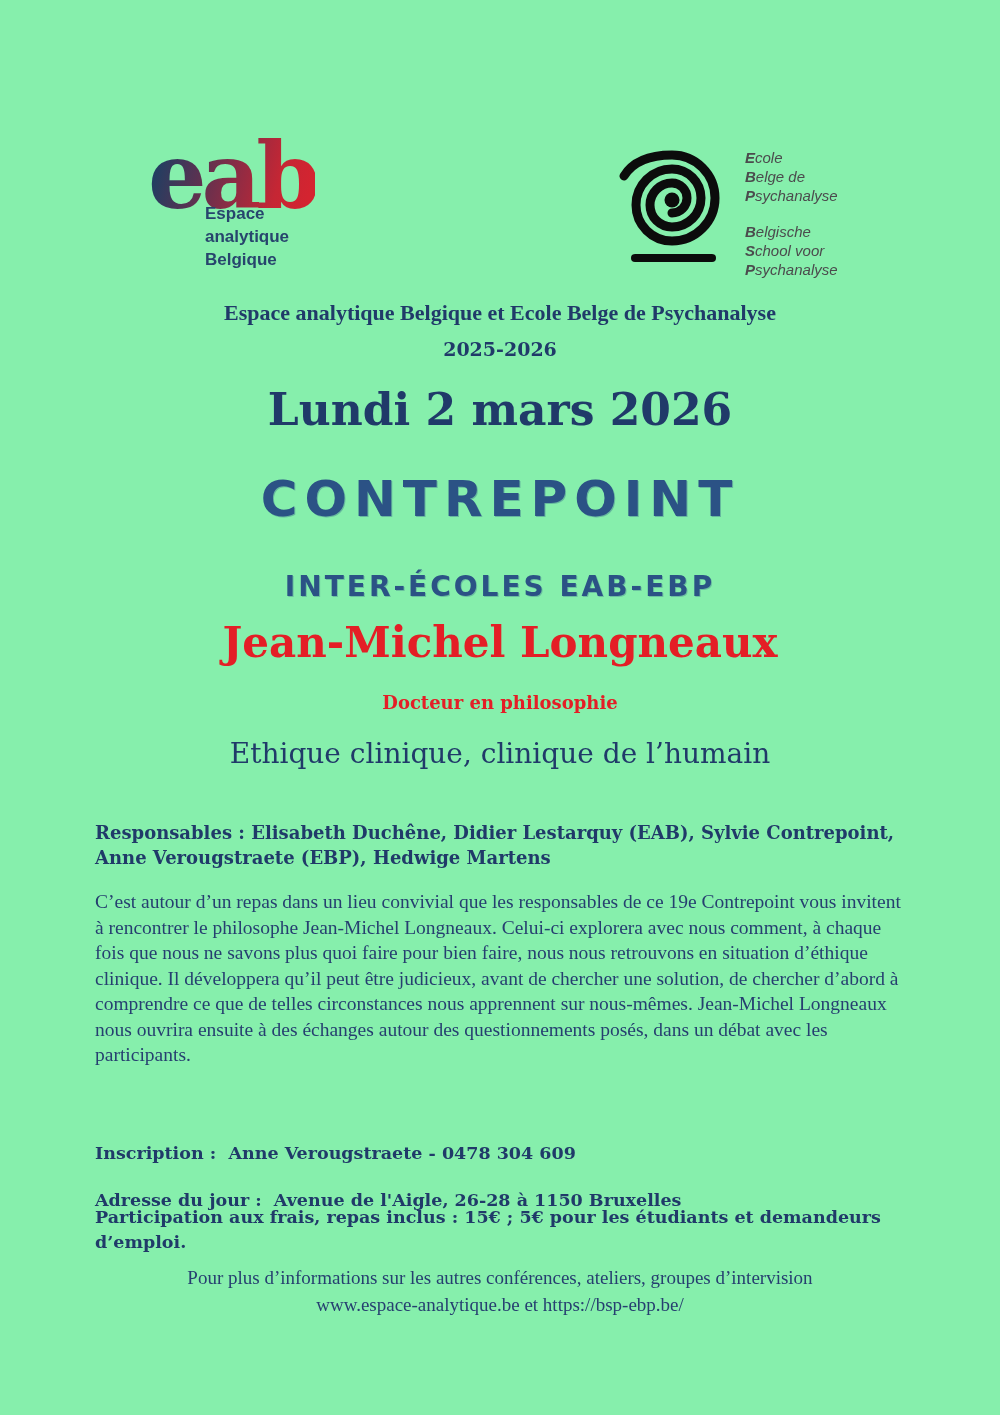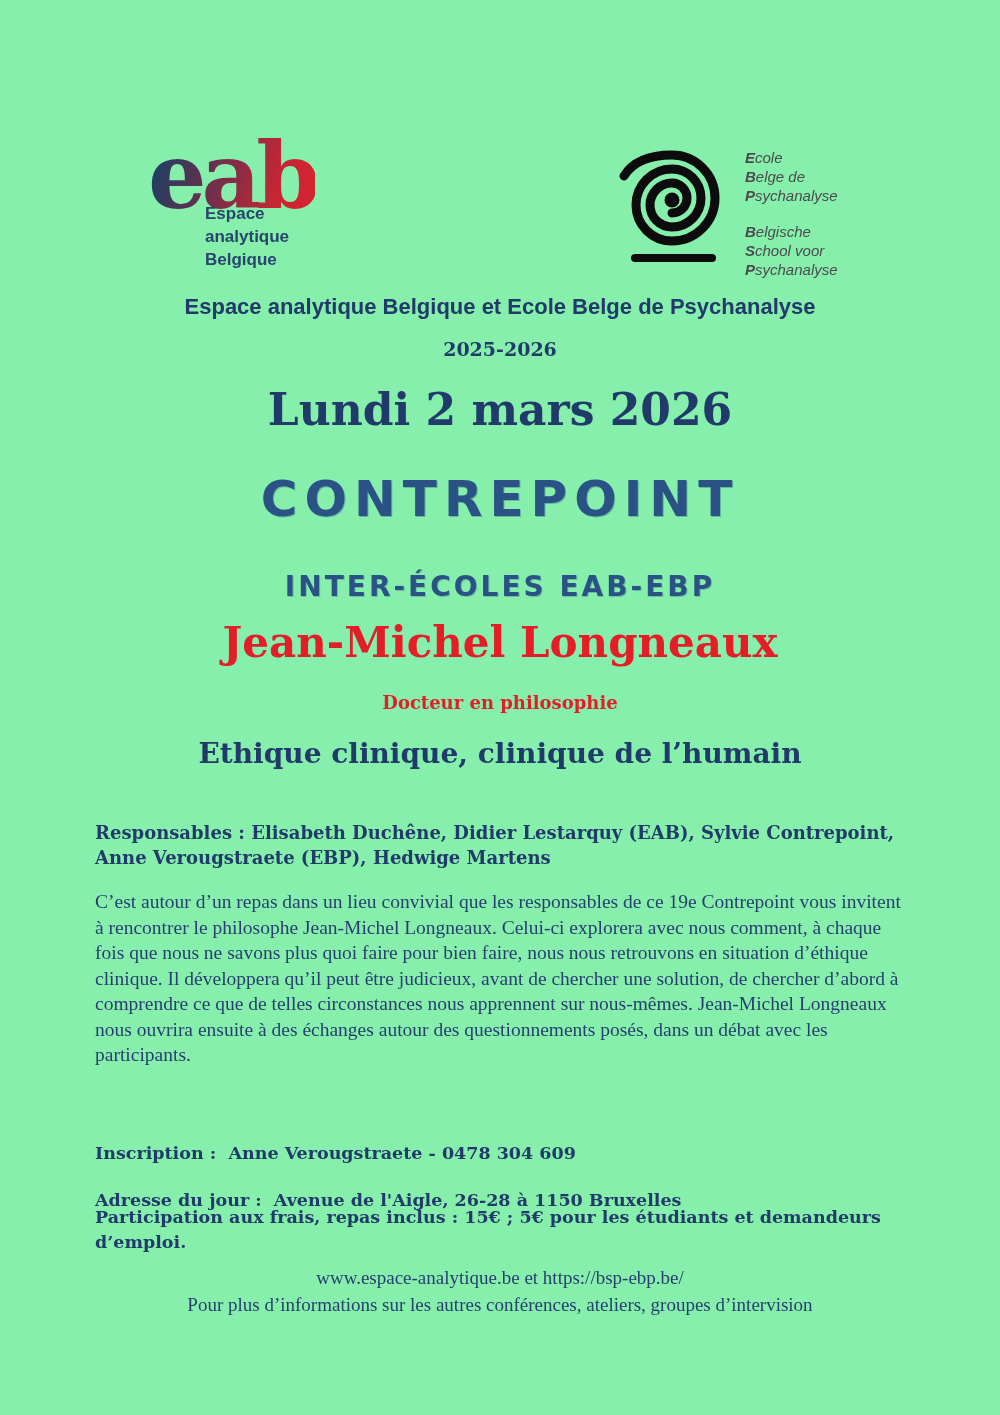--- a/index.html
+++ b/index.html
@@ -35,22 +35,22 @@
     position:absolute; left:127px; top:6px;
     font-family:"Liberation Sans", sans-serif;
     font-size:15px; line-height:19px; color:#4b4b4d;
   }
   .ebp-group { margin-bottom:17px;font-style:italic; }
   .ebp-line .b { font-weight:bold; }
   
   .c { position:absolute; left:0; width:1000px; text-align:center; }
   .navy { color:#203a69; }
   .orgs-title {
-    top:294px;
-    font-family:Liberation Sans, sans-serif;
+    top:300px;
+    font-family:Liberation Serif, serif;
     font-weight:bold; font-size:22px;
   }
   .season {
     top:338px;
     font-family:"DejaVu Serif", serif;
     font-weight:bold; font-size:19px;
   }
   .event-date {
     top:384px;
     font-family:"DejaVu Serif", serif;
@@ -81,21 +81,21 @@
   }
   .speaker-title {
     top:692px;
     font-family:"DejaVu Serif", serif;
     font-weight:bold; font-size:18px;
     color:#e41e26;
   }
   .talk-title {
     top:737px;
     font-family:"DejaVu Serif", serif;
-    font-weight:bold; font-size:28px;
+    font-weight:normal; font-size:28px;
   }
   
   .l { position:absolute; left:95px; width:815px; }
   .responsables {
     top:820px;
     font-family:"DejaVu Serif", serif;
     font-weight:bold; font-size:18px; line-height:25px;
   }
   .description {
     top:889px;
@@ -167,17 +167,17 @@
   <div class="c speaker-title">Docteur en philosophie</div>
   <div class="c talk-title navy">Ethique clinique, clinique de l’humain</div>
 
   <div class="l responsables navy">Responsables : Elisabeth Duchêne, Didier Lestarquy (EAB), Sylvie Contrepoint, Anne Verougstraete (EBP), Hedwige Martens</div>
   <div class="l description">C’est autour d’un repas dans un lieu convivial que les responsables de ce 19e Contrepoint vous invitent à rencontrer le philosophe Jean-Michel Longneaux. Celui-ci explorera avec nous comment, à chaque fois que nous ne savons plus quoi faire pour bien faire, nous nous retrouvons en situation d’éthique clinique. Il développera qu’il peut être judicieux, avant de chercher une solution, de chercher d’abord à comprendre ce que de telles circonstances nous apprennent sur nous-mêmes. Jean-Michel Longneaux nous ouvrira ensuite à des échanges autour des questionnements posés, dans un débat avec les participants.</div>
   <div class="l info inscription navy">Inscription :  Anne Verougstraete - 0478 304 609</div>
   <div class="l info adresse navy">Adresse du jour :  Avenue de l'Aigle, 26-28 à 1150 Bruxelles</div>
   <div class="l info participation navy">Participation aux frais, repas inclus : 15€ ; 5€ pour les étudiants et demandeurs d’emploi.</div>
 
   <div class="c footer-info">
+    <div>Pour plus d’informations sur les autres conférences, ateliers, groupes d’intervision</div>
     <div>www.espace-analytique.be et https://bsp-ebp.be/</div>
-    <div>Pour plus d’informations sur les autres conférences, ateliers, groupes d’intervision</div>
   </div>
 
 </div>
 
 </body></html>

